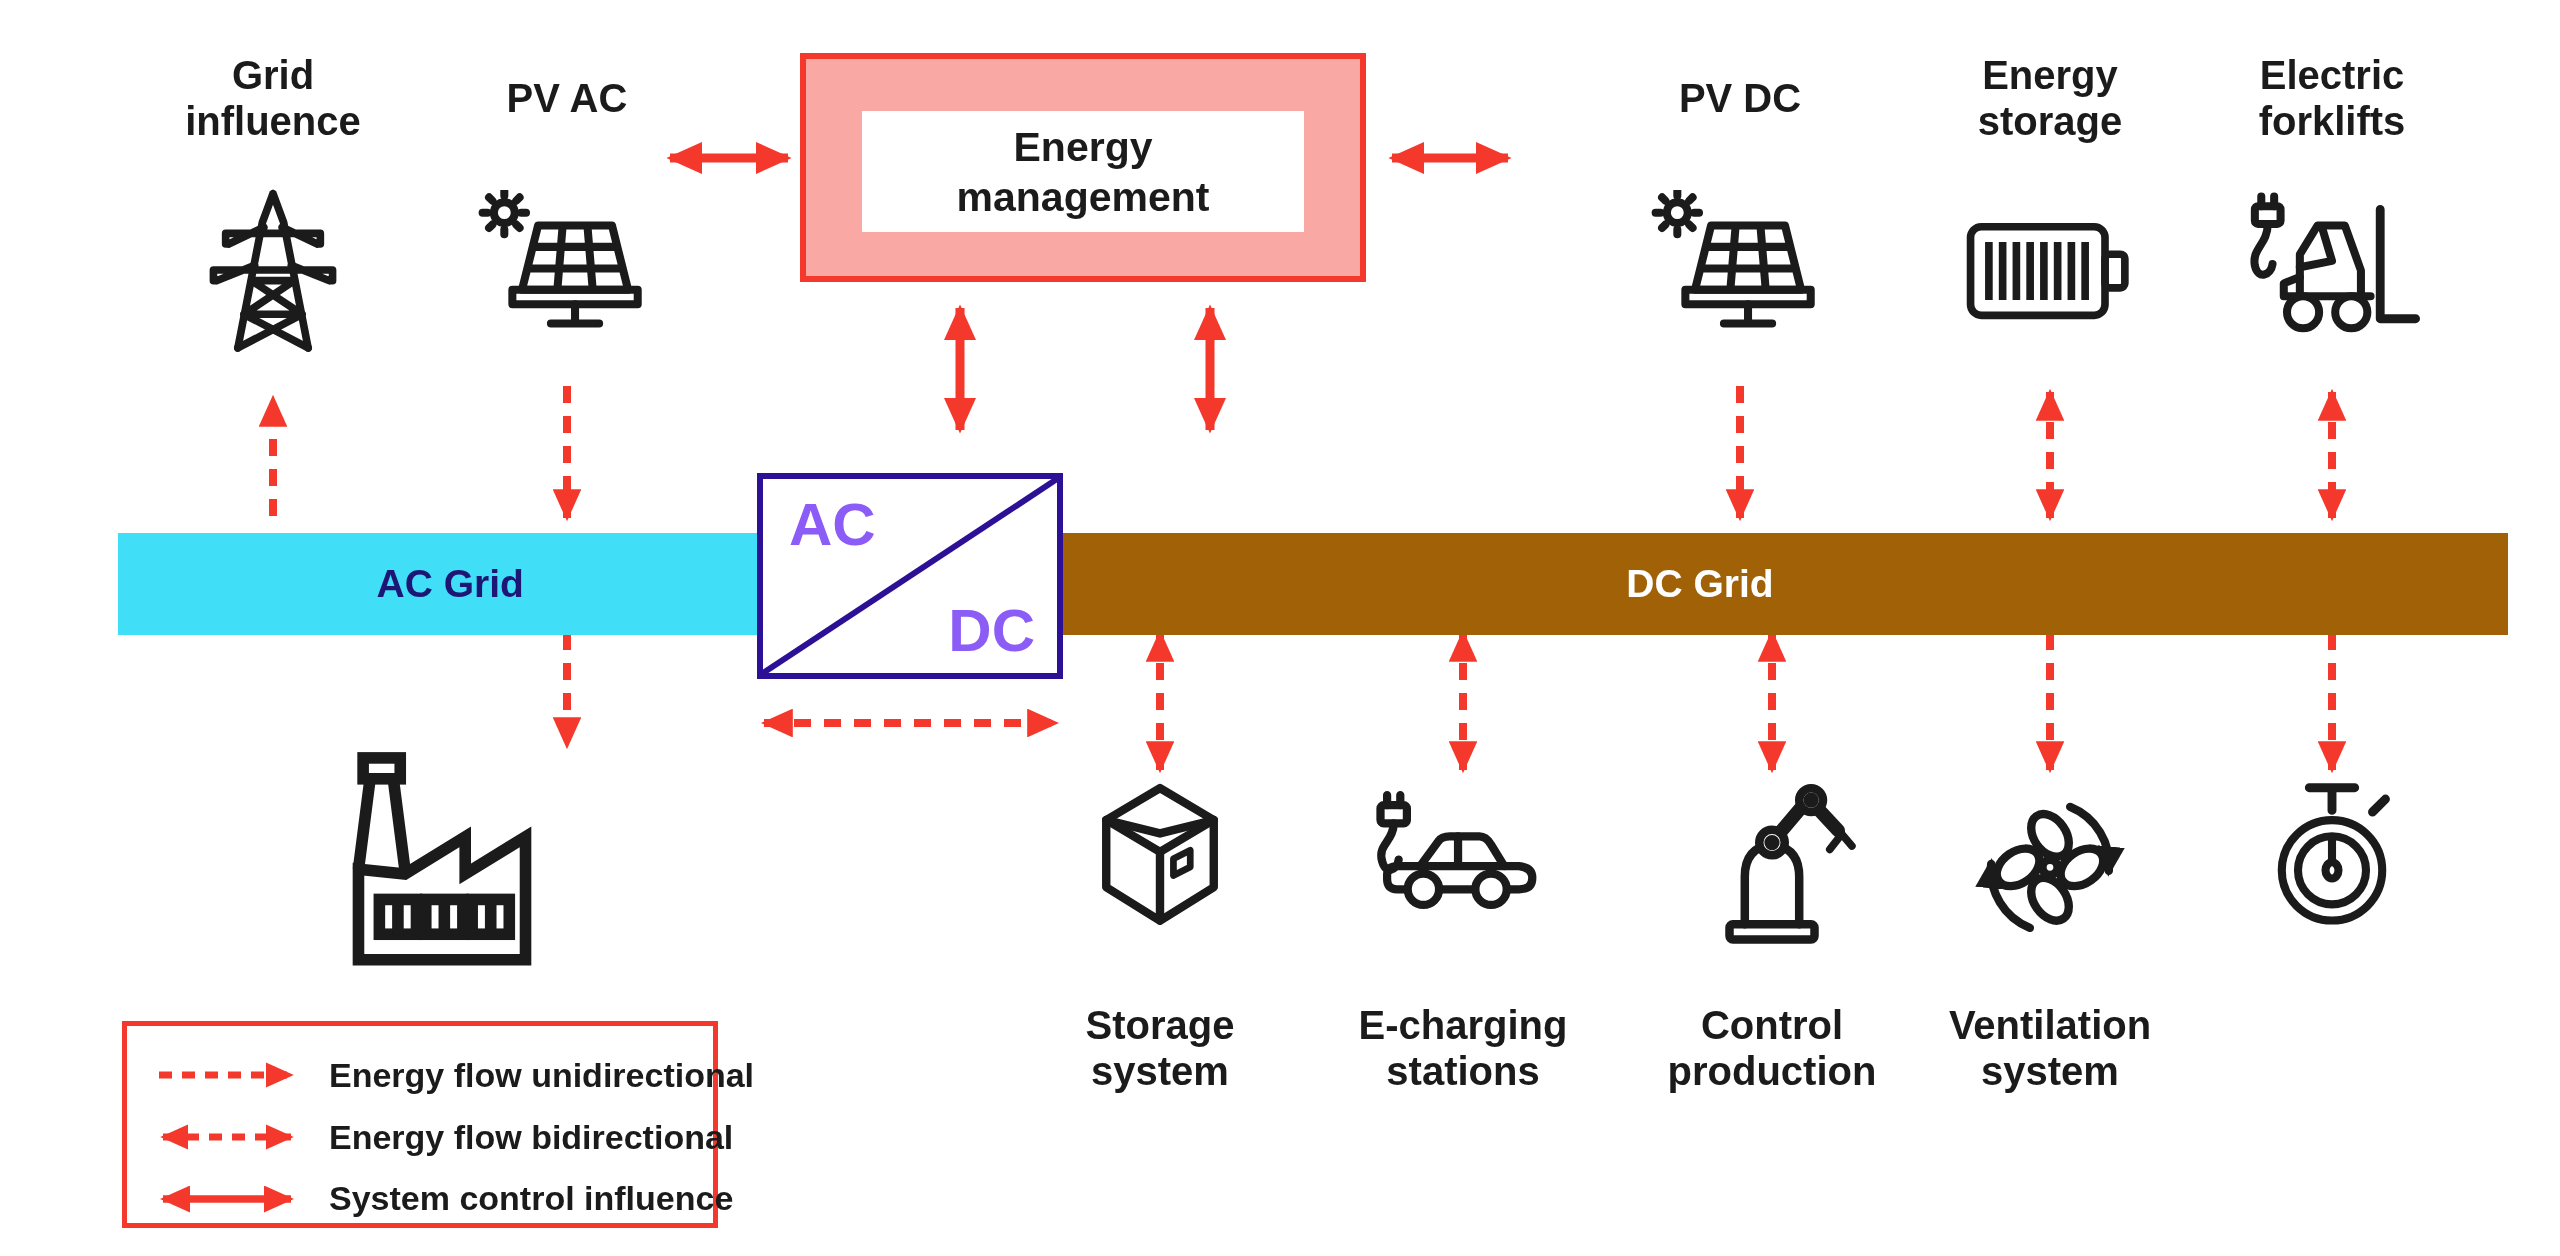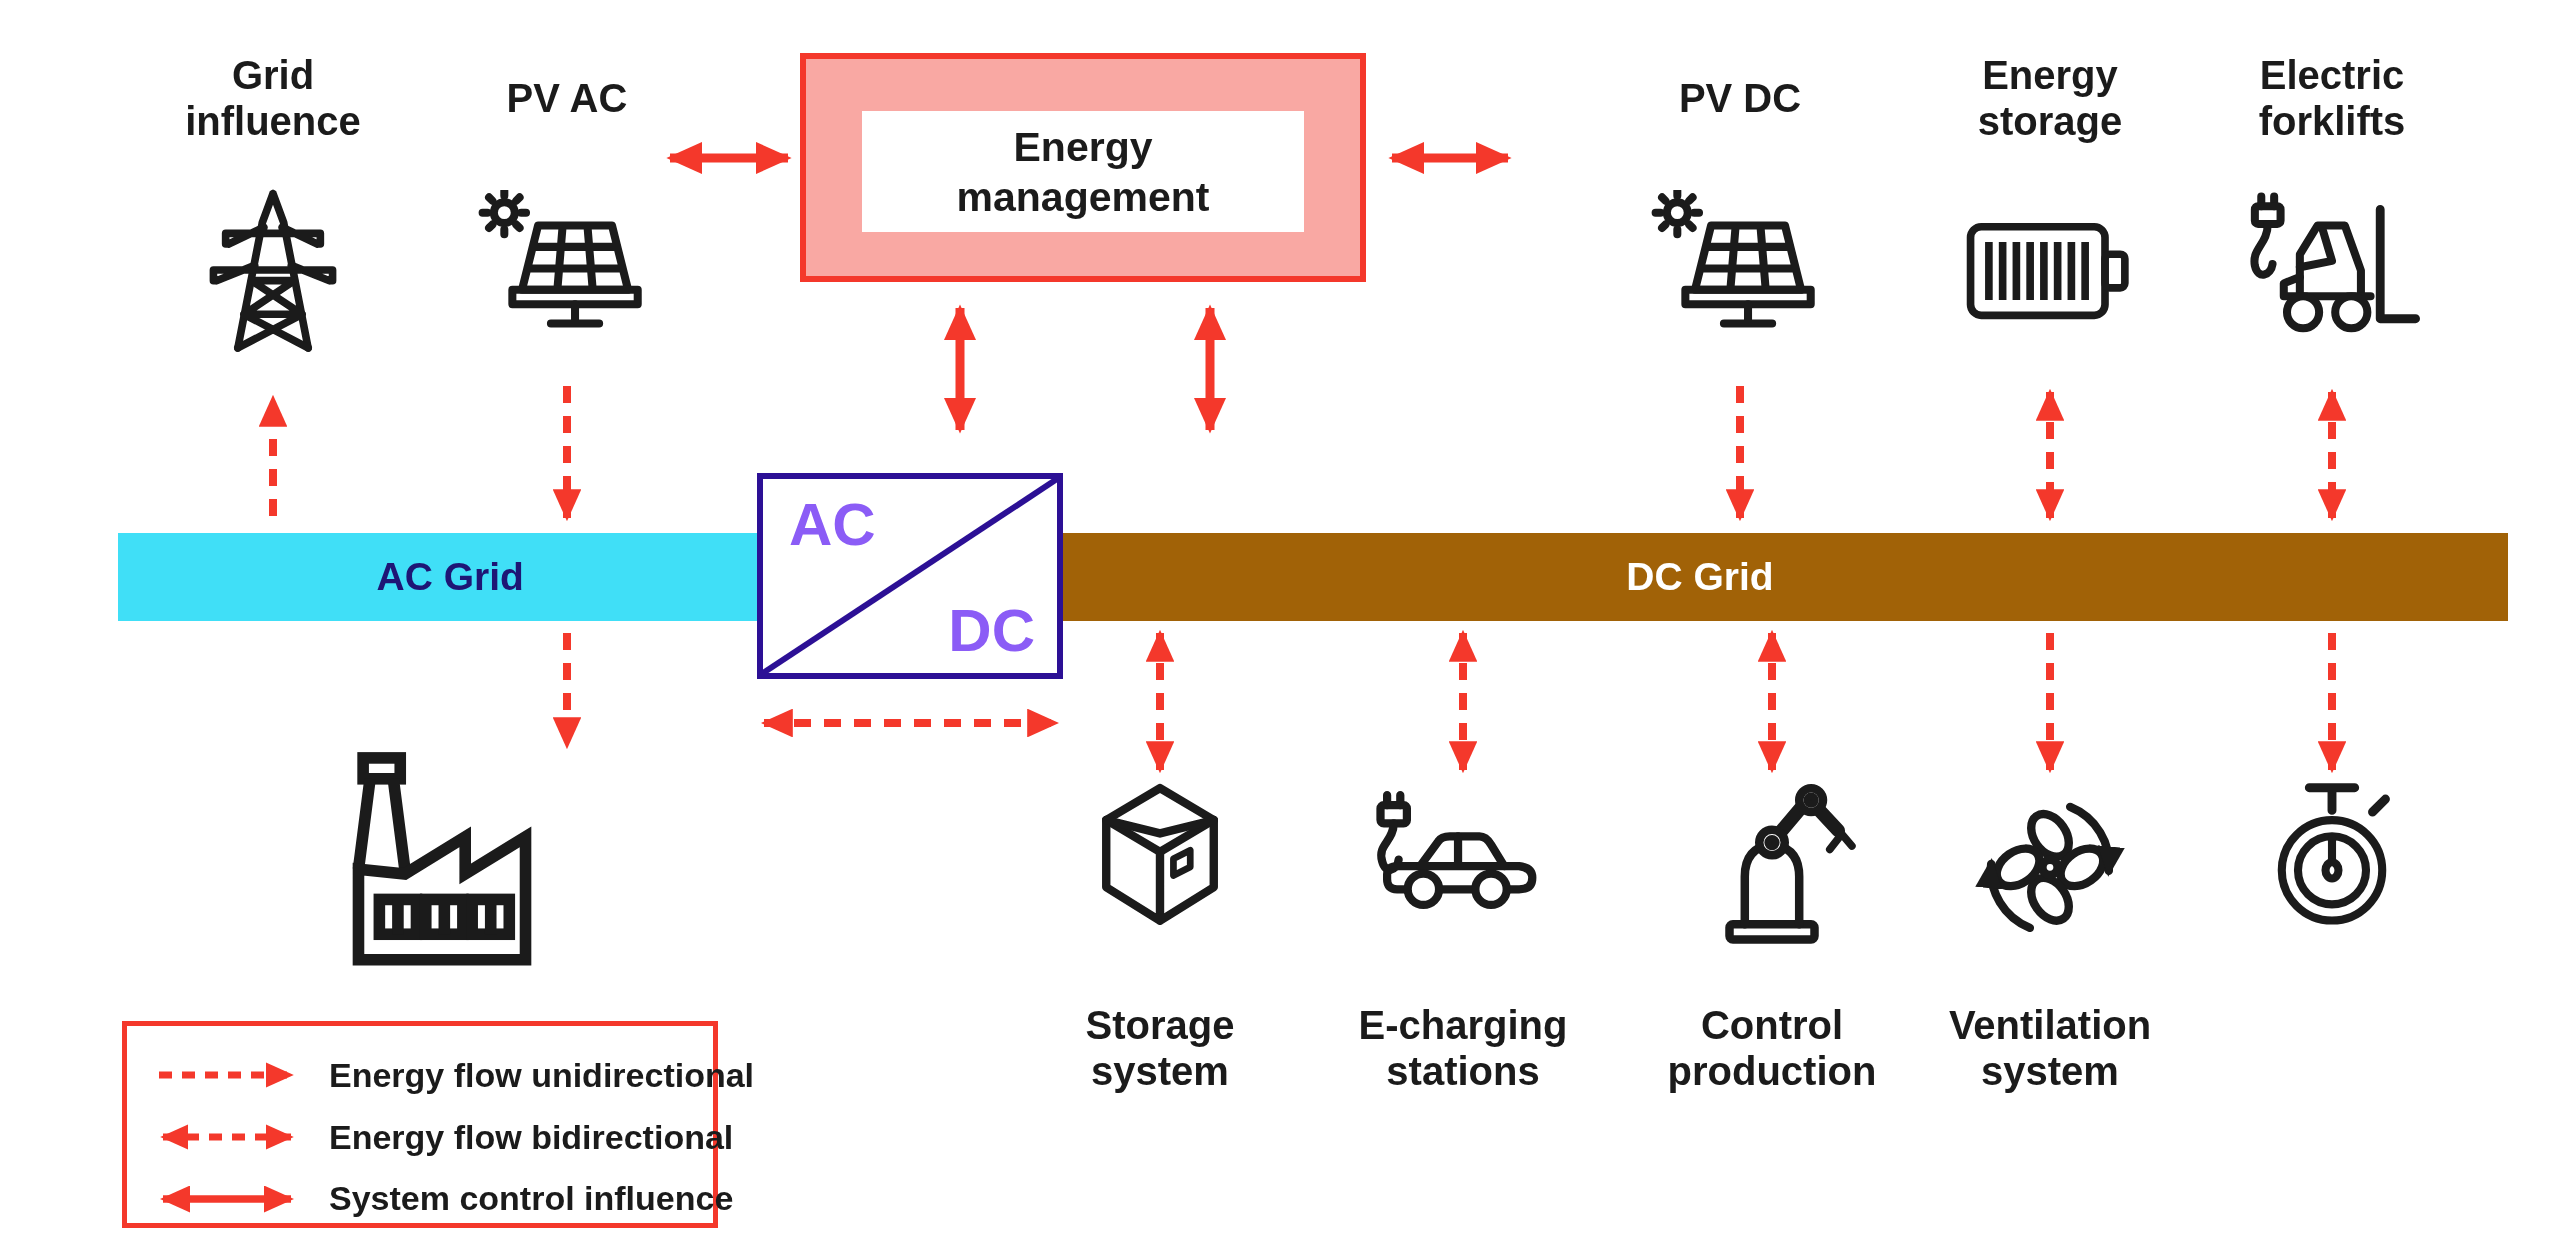--- a/index.html
+++ b/index.html
@@ -1,19 +1,19 @@
 <!DOCTYPE html>
 <html><head>
 <meta charset="utf-8">
 <style>
   html,body{margin:0;padding:0;background:#fff;}
   #canvas{position:relative;width:2560px;height:1256px;background:#fff;overflow:hidden;
           font-family:"Liberation Sans",sans-serif;color:#1b1b1b;}
   
-  .bus{position:absolute;top:533px;height:88px;text-align:center;}
+  .bus{position:absolute;top:533px;height:102px;text-align:center;}
   #bus-ac{left:118px;width:639px;background:#40DFF7;}
   #bus-dc{left:1063px;width:1445px;background:#a16207;}
   .bus-label{position:absolute;top:50%;transform:translate(-50%,-50%);font-size:39px;font-weight:700;white-space:nowrap;}
   #bus-ac .bus-label{left:52%;color:#1E1675;}
   #bus-dc .bus-label{left:637px;color:#ffffff;}
   
   #converter{position:absolute;left:757px;top:473px;width:306px;height:206px;background:#fff;
              border:6px solid #2C1095;box-sizing:border-box;}
   #converter svg.diag{position:absolute;left:0;top:0;width:100%;height:100%;}
   .c-lab{position:absolute;font-size:60px;font-weight:700;color:#8b5cf6;line-height:1;}

